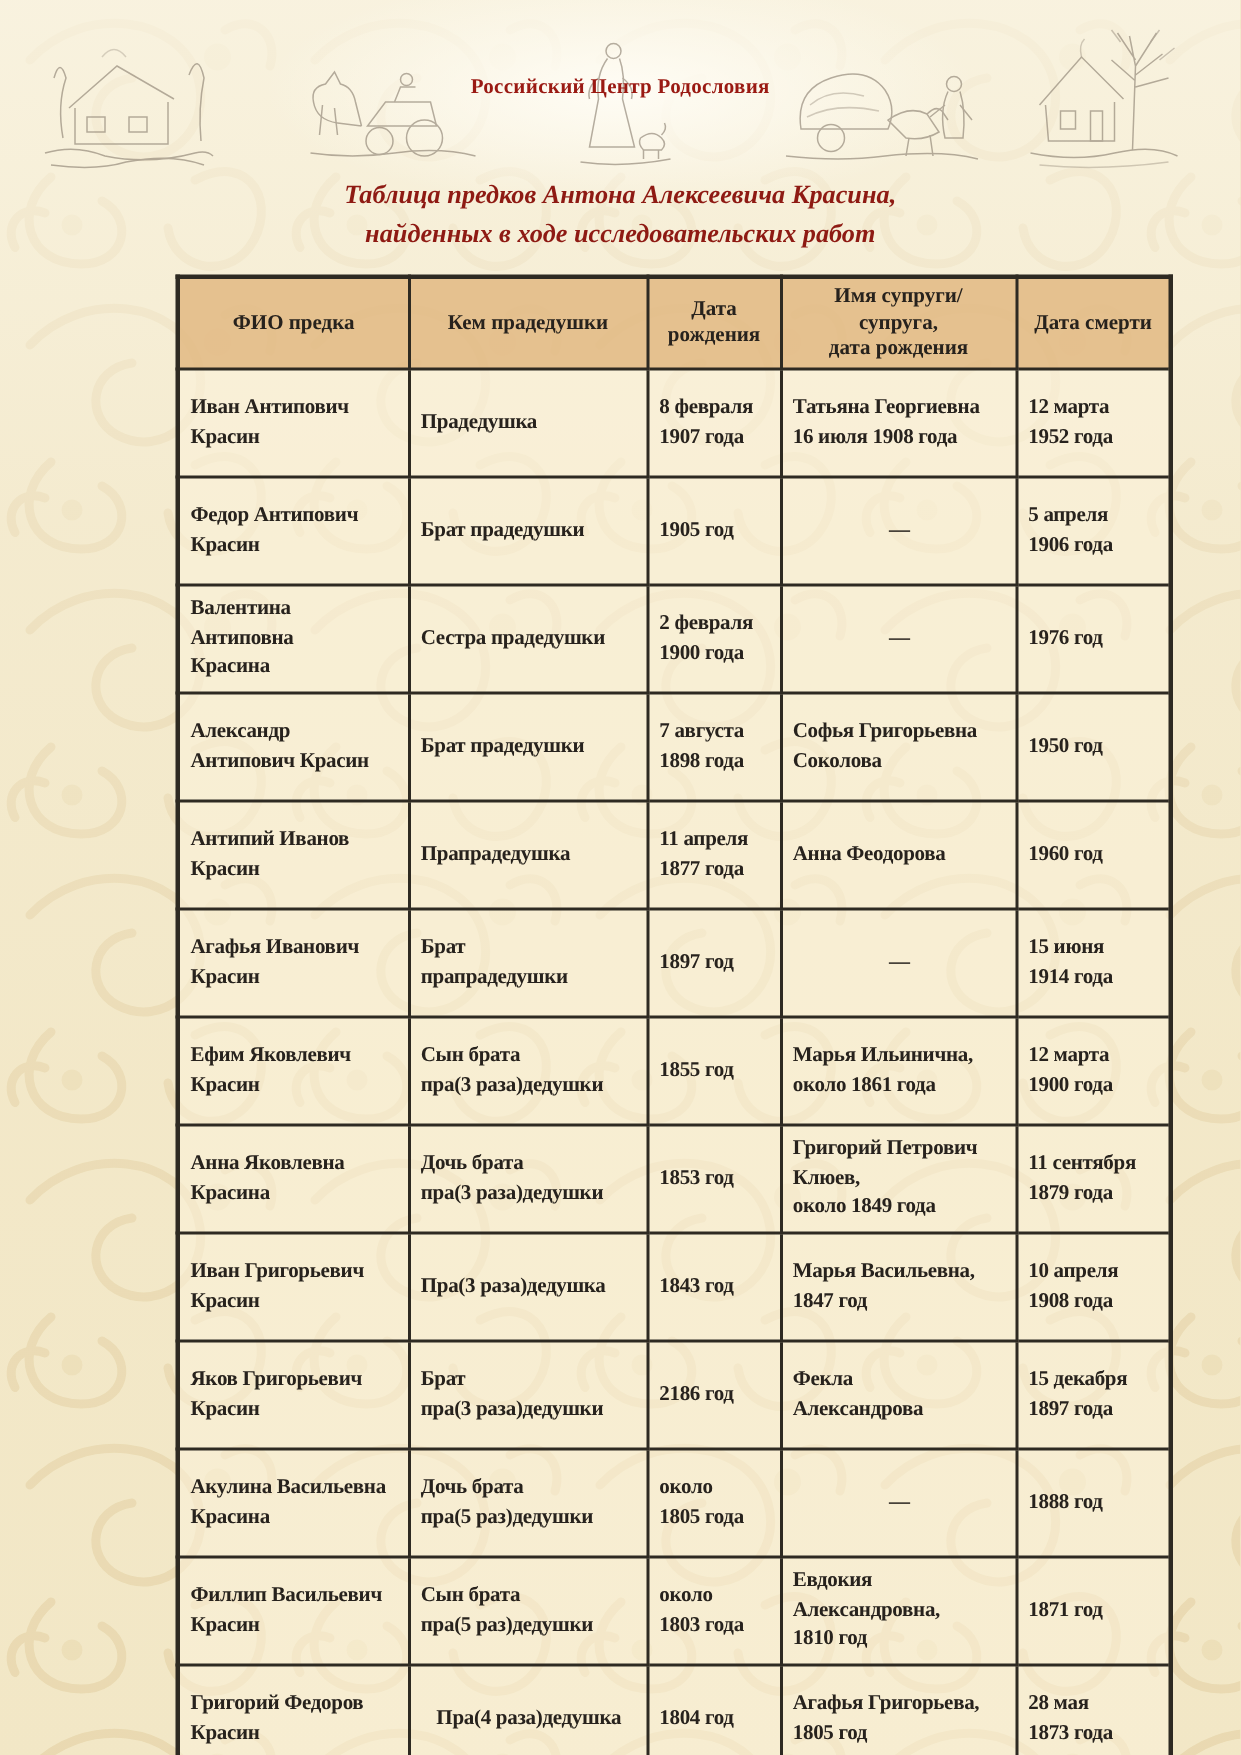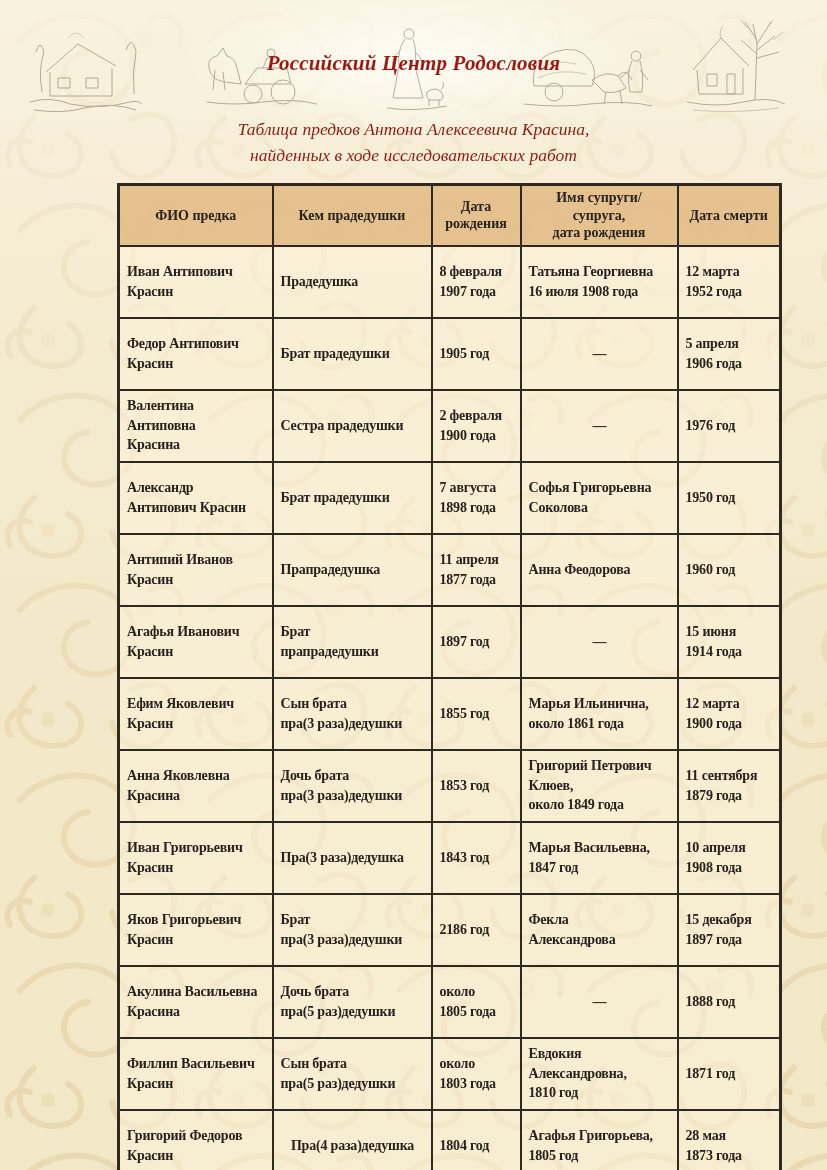--- a/index.html
+++ b/index.html
@@ -17,26 +17,26 @@
         rgba(250,245,229,0.80) 0%,
         rgba(250,245,229,0.60) 12%,
         rgba(247,240,219,0.42) 30%,
         rgba(245,236,209,0.22) 60%,
         rgba(243,232,200,0.06) 100%);
   }
   .header-band{position:absolute;left:0;top:0;width:827px;height:120px;}
   .sketch{position:absolute;stroke:#8d8273;fill:none;opacity:0.75;}
   .org-title{
     position:absolute;left:0;top:51px;width:827px;text-align:center;
-    font-size:21px;font-weight:bold;font-style:italic;color:#9a1a13;
+    font-size:14px;font-weight:bold;color:#9a1a13;
     letter-spacing:0.2px;
   }
   .doc-subtitle{
     position:absolute;left:0;top:116px;width:827px;text-align:center;
-    font-size:17.5px;font-weight:normal;font-style:italic;color:#8e1a13;
+    font-size:17.5px;font-weight:bold;font-style:italic;color:#8e1a13;
     line-height:1.5;
   }
   table.tbl{
     position:absolute;left:117px;top:183px;width:662px;
     border-collapse:collapse;table-layout:fixed;
     border:3px solid #2e2a22;
   }
   .tbl th,.tbl td{
     border:2px solid #2e2a22;
     font-weight:bold;color:#27221d;

